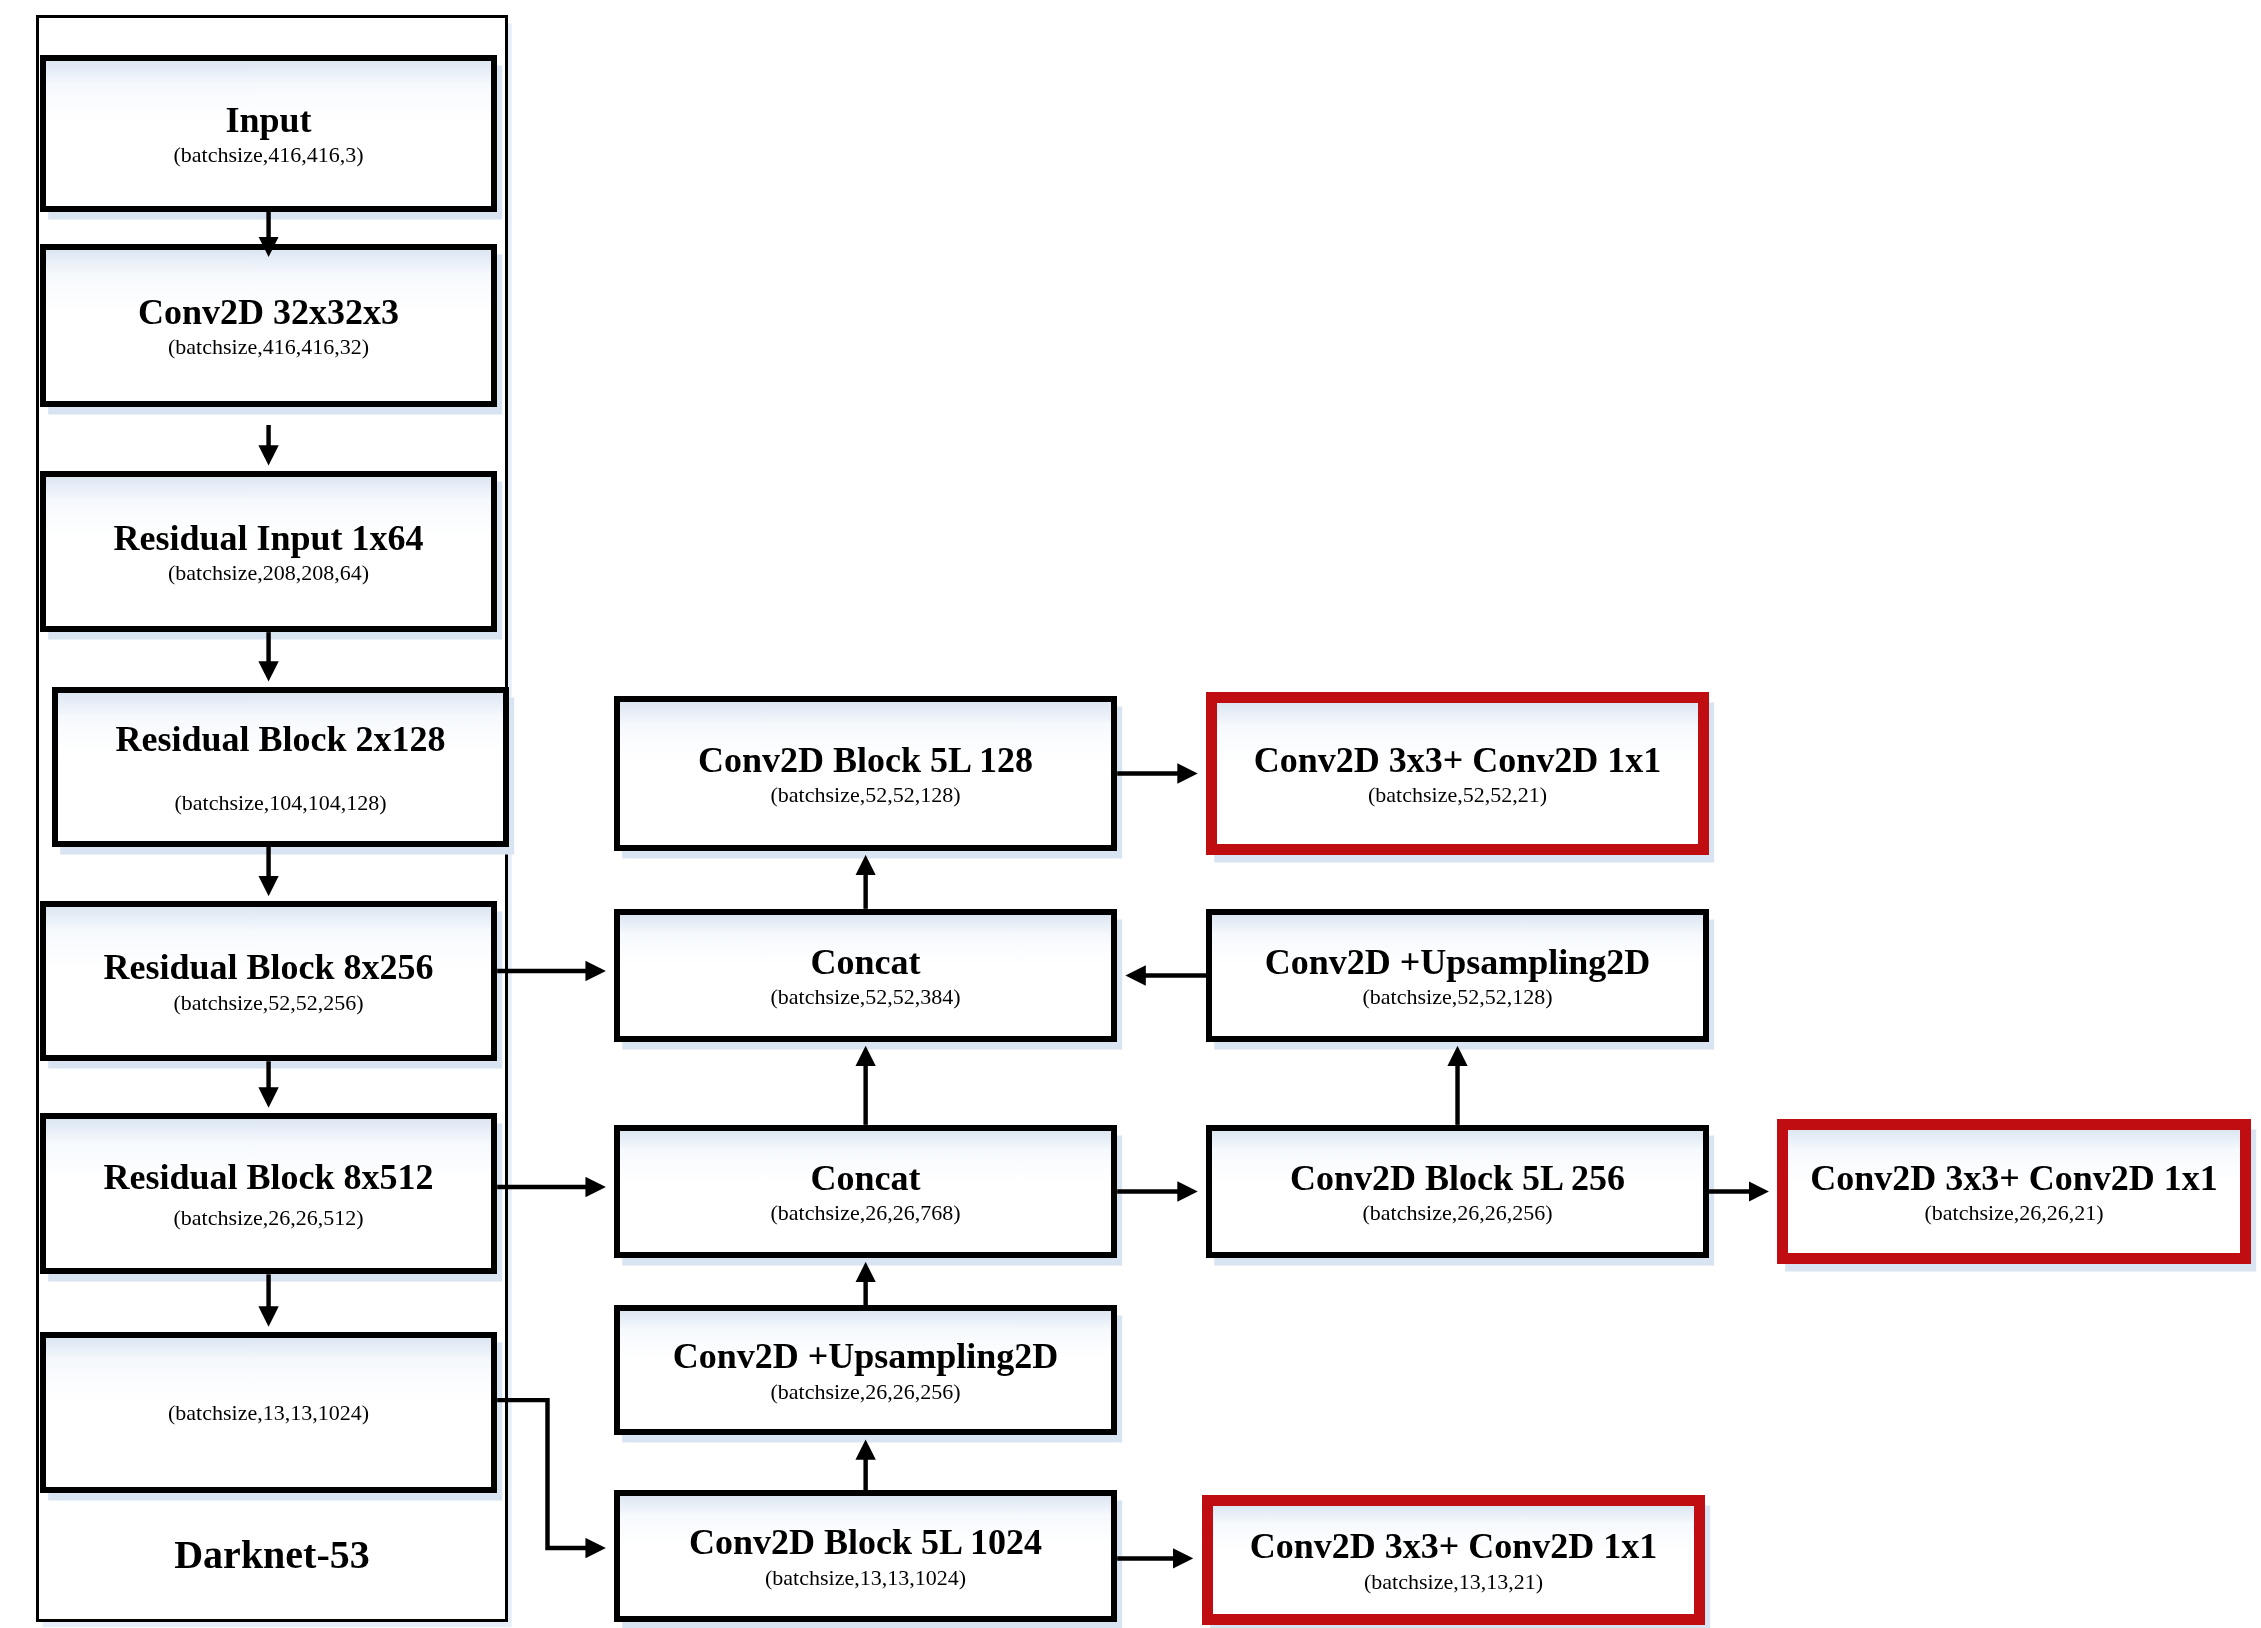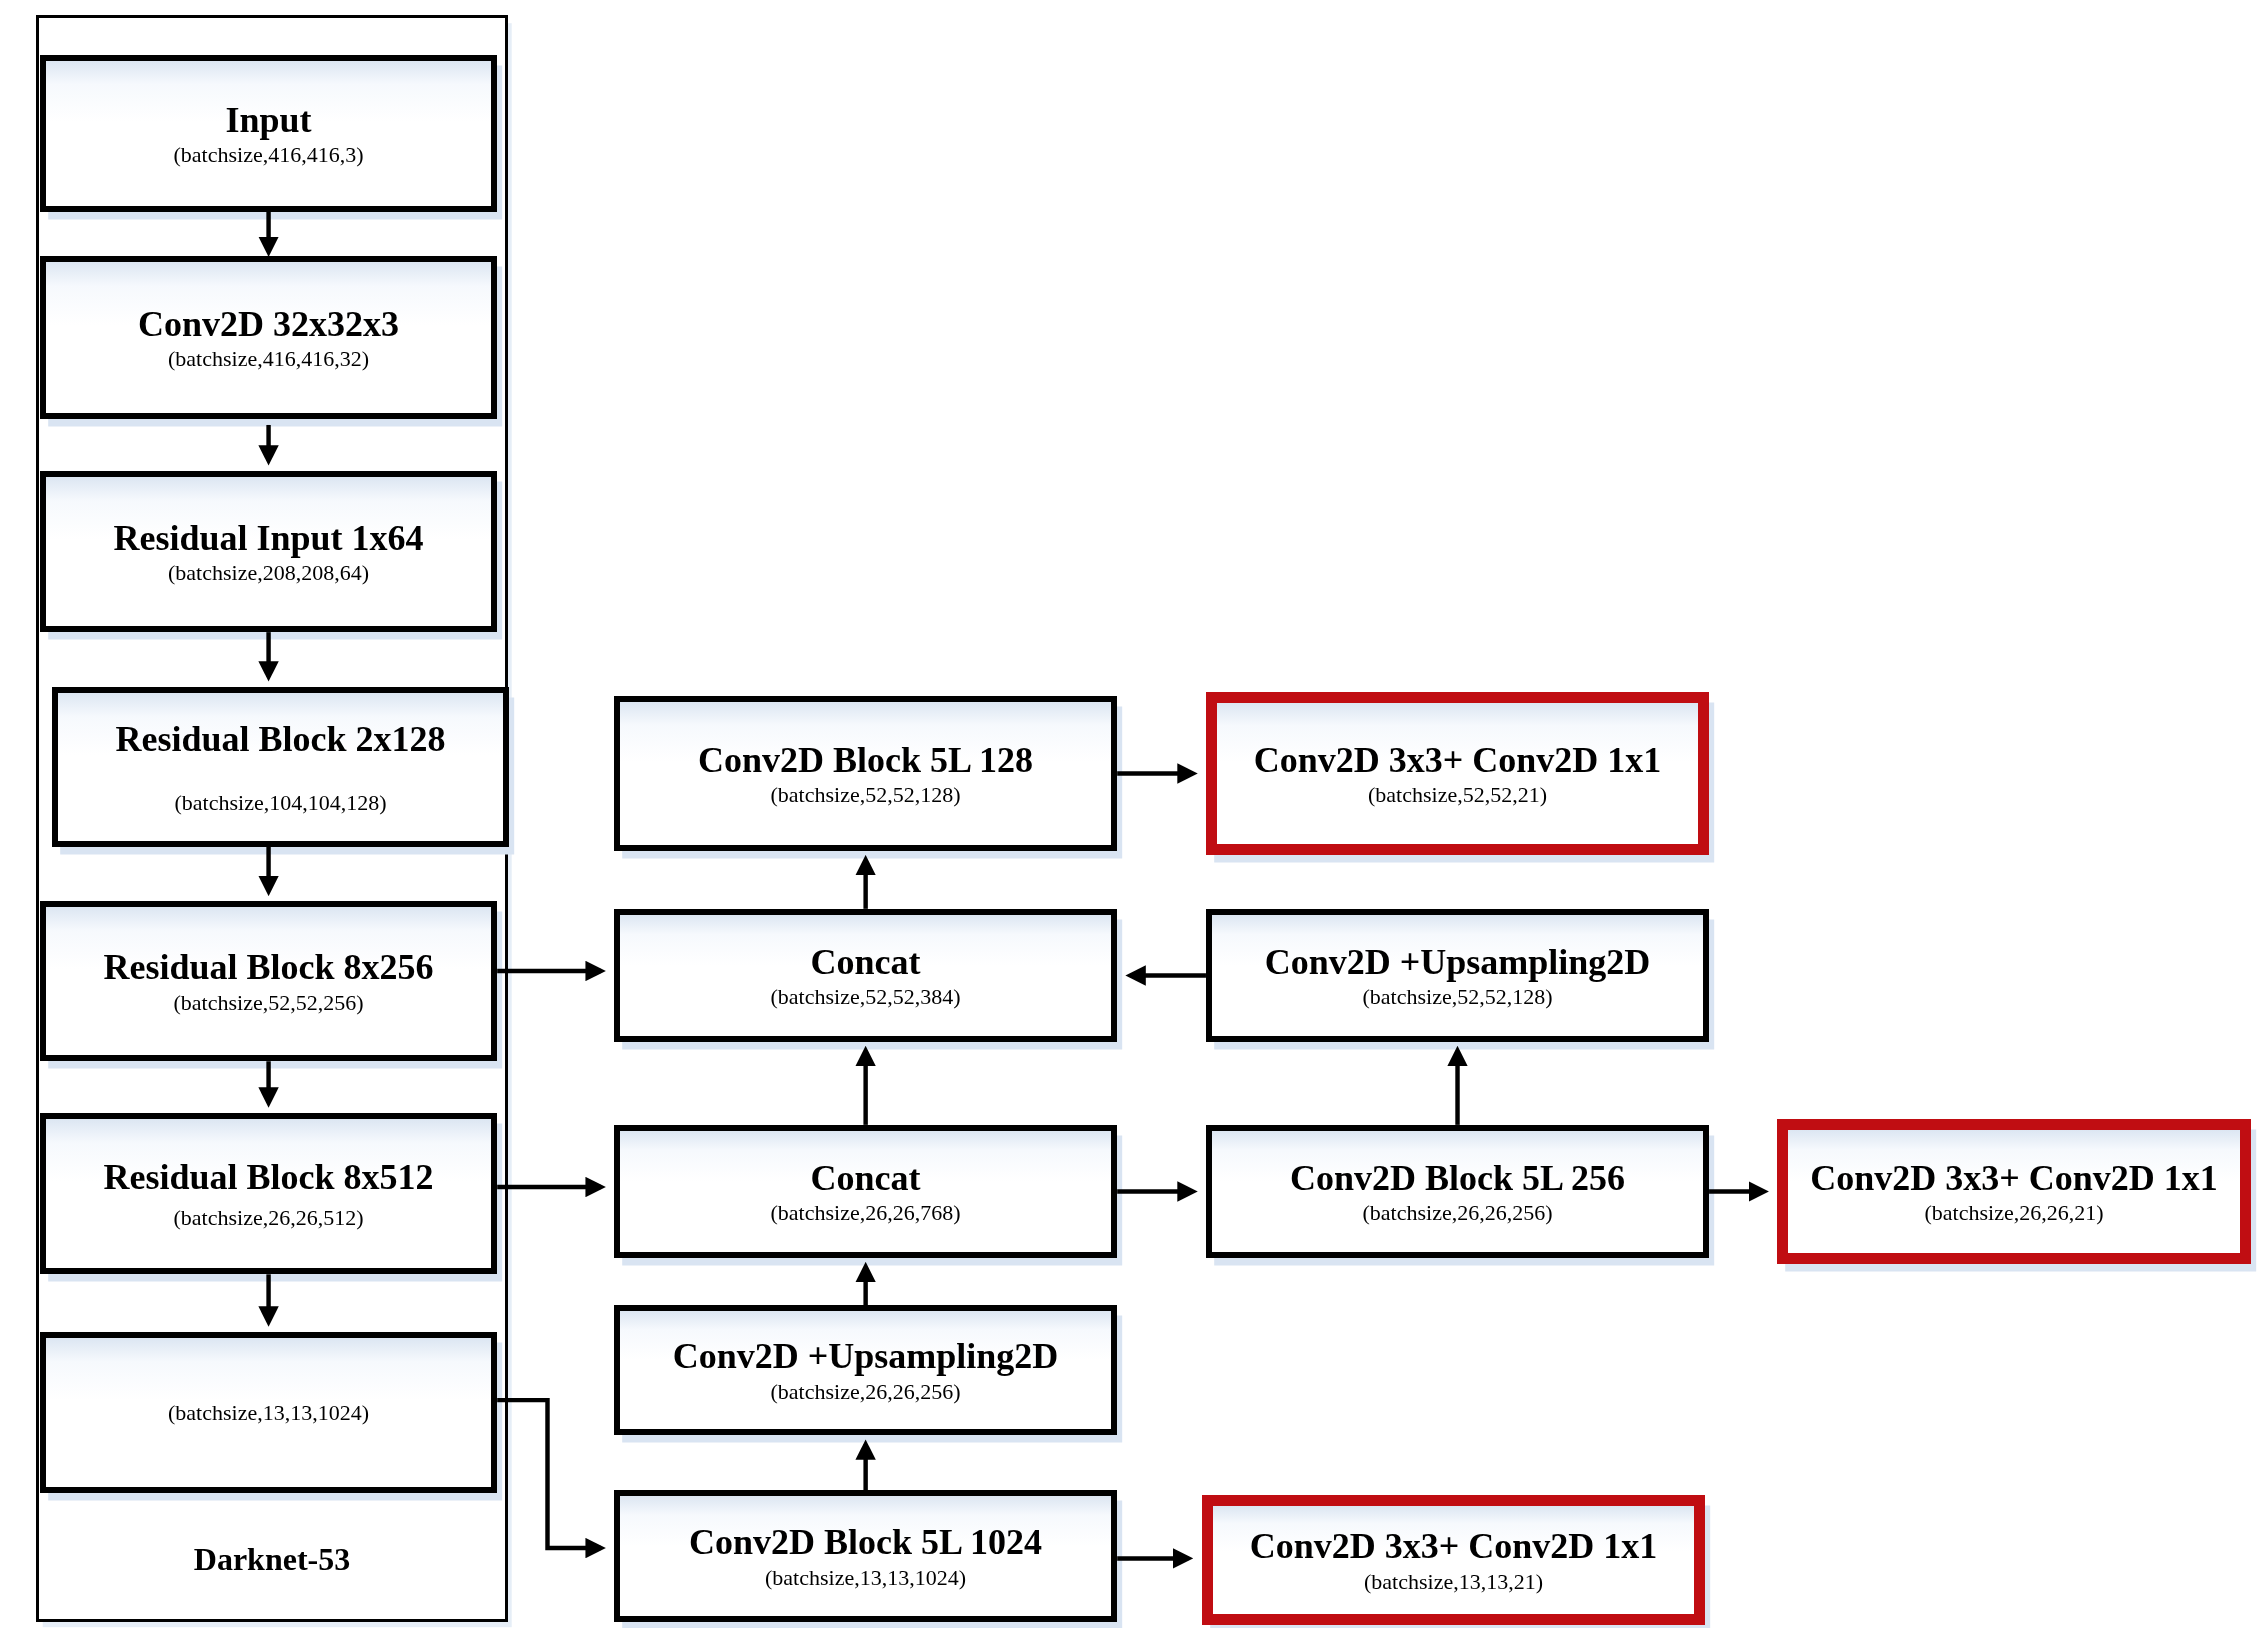--- a/index.html
+++ b/index.html
@@ -24,21 +24,21 @@
     box-sizing:border-box;
     box-shadow:5.2px 6.7px 0 -1.5px #e6eef7;
     z-index:1;
   }
   .backbone-label{
     position:absolute;
     left:0;right:0;
     bottom:41px;
     text-align:center;
     font-weight:bold;
-    font-size:32px;
+    font-size:40px;
     color:#000;
   }
   
   .node{
     position:absolute;
     box-sizing:border-box;
     border:6px solid var(--ink);
     background:linear-gradient(180deg,#dce6f2 0%,#f6f9fd 16%,#ffffff 42%);
     box-shadow:6.7px 9px 0 -1.5px var(--shadow);
     display:flex;
@@ -61,21 +61,21 @@
     font-size:22px;
     line-height:1.18;
     color:#000;
     white-space:nowrap;
   }
   .node.red{
     border:11px solid var(--red);
   }
   
   #n-input   {left:40px;top:55px;  width:457px;height:157px;}
-  #n-conv32  {left:40px;top:256px; width:457px;height:163px;}
+  #n-conv32  {left:40px;top:244px; width:457px;height:163px;}
   #n-res1    {left:40px;top:471px; width:457px;height:161px;}
   #n-res2    {left:52px;top:687px; width:457px;height:160px;gap:28px;}
   #n-res8a   {left:40px;top:901px;width:457px;height:160px;}
   #n-res8b   {left:40px;top:1113px;width:457px;height:161px;gap:6px;}
   #n-res4    {left:40px;top:1332px;width:457px;height:161px;}
   
   #n-c5l128  {left:614px;top:696px; width:503px;height:155px;}
   #n-concat52{left:614px;top:909px;width:503px;height:133px;}
   #n-concat26{left:614px;top:1125px;width:503px;height:133px;}
   #n-ups26   {left:614px;top:1305px;width:503px;height:130px;}

